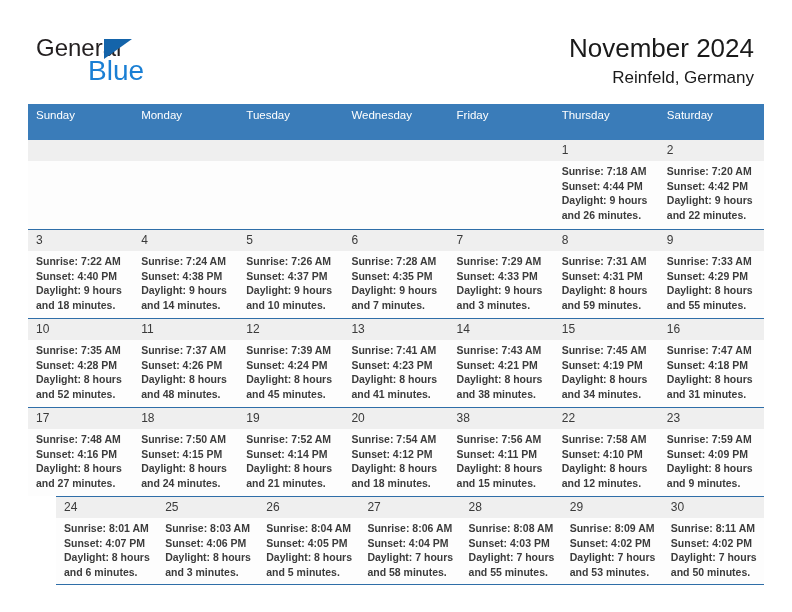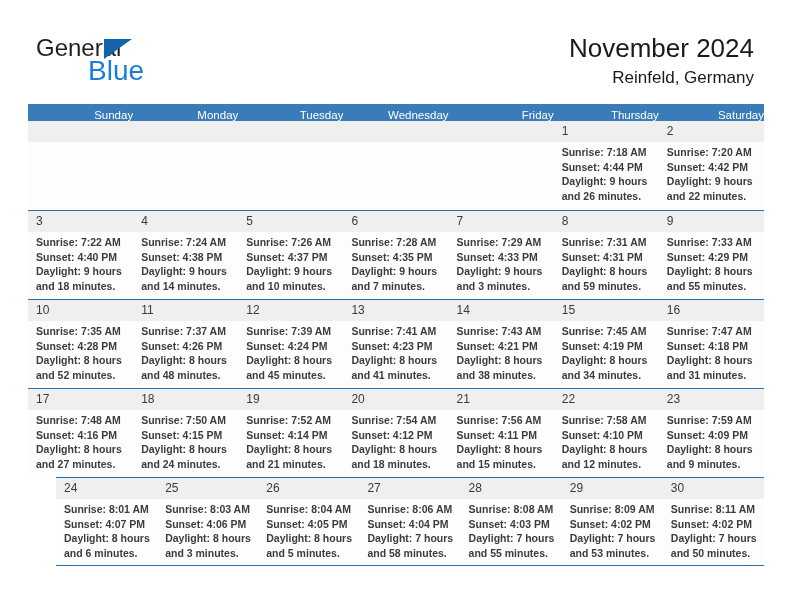--- a/index.html
+++ b/index.html
@@ -88,22 +88,21 @@
   
   .calendar {
     position: absolute;
     left: 28px;
     top: 104px;
     width: 736px;
   }
   .weekdays {
     display: flex;
     background: #3a7cb9;
-    height: 17px;
-    text-align: right;
+    height: 36px;
   }
   .weekday {
     flex: 1 1 0;
     color: #ffffff;
     font-size: 11.5px;
     line-height: 22px;
     padding-left: 8px;
     box-sizing: border-box;
     white-space: nowrap;
     overflow: hidden;
@@ -385,21 +384,21 @@
           <div class="day">
             <div class="day-head"><span class="day-num">20</span></div>
             <div class="day-body">
               <div class="day-line">Sunrise: 7:54 AM</div>
               <div class="day-line">Sunset: 4:12 PM</div>
               <div class="day-line">Daylight: 8 hours</div>
               <div class="day-line">and 18 minutes.</div>
             </div>
           </div>
           <div class="day">
-            <div class="day-head"><span class="day-num">21</span></div>
+            <div class="day-head"><span class="day-num">38</span></div>
             <div class="day-body">
               <div class="day-line">Sunrise: 7:56 AM</div>
               <div class="day-line">Sunset: 4:11 PM</div>
               <div class="day-line">Daylight: 8 hours</div>
               <div class="day-line">and 15 minutes.</div>
             </div>
           </div>
           <div class="day">
             <div class="day-head"><span class="day-num">22</span></div>
             <div class="day-body">

